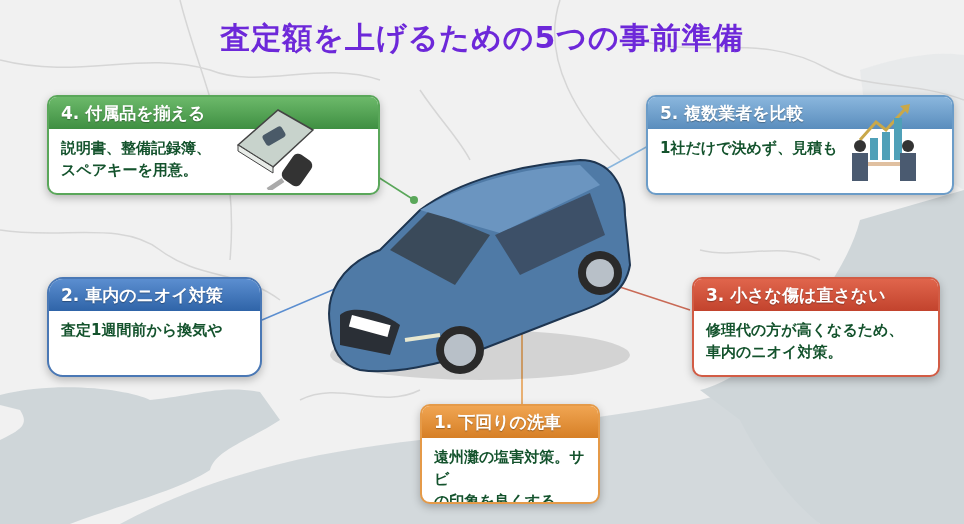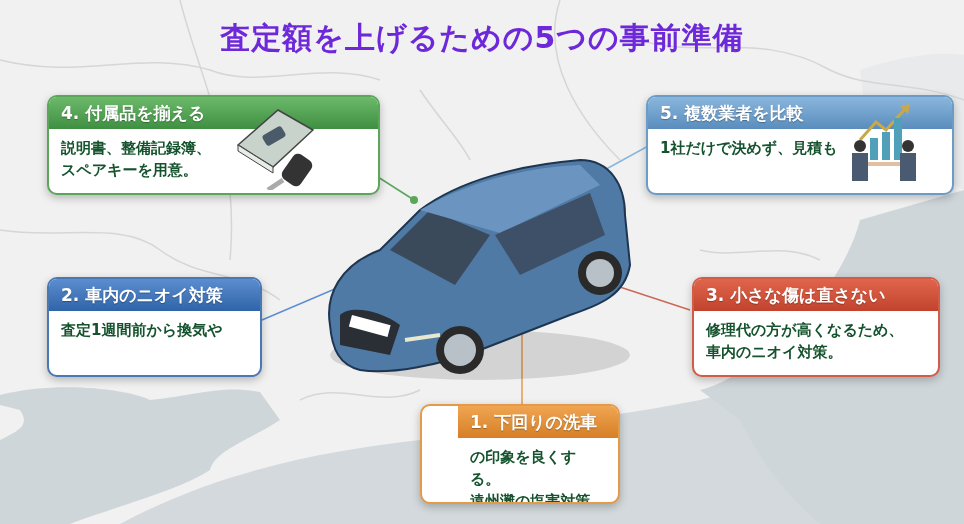--- a/index.html
+++ b/index.html
@@ -24,21 +24,21 @@
       color: #fff; font-weight: bold; font-size: 17px;
       padding: 4px 12px; height: 32px; line-height: 24px;
       text-shadow: 0 1px 1px rgba(0,0,0,0.3);
     }
     .card-body {
       font-size: 15px; font-weight: bold; color: #14532d;
       padding: 8px 12px; line-height: 22px;
     }
     .green { border-color: #5aa75a; }
     .green .card-head { background: linear-gradient(#6cb96a, #3f8f42); }
-    .blue2 { border-color: #4a78b5; }
+    .blue2 { border-color: #4a78b5; border-radius: 16px; }
     .blue2 .card-head { background: linear-gradient(#5b8ed0, #2f64a8); }
     .blue5 { border-color: #6b9cc8; }
     .blue5 .card-head { background: linear-gradient(#8ab6dd, #5a8dbd); }
     .red { border-color: #d25c45; }
     .red .card-head { background: linear-gradient(#e0654c, #c2432d); }
     .orange { border-color: #e59a48; }
     .orange .card-head { background: linear-gradient(#f0a552, #d67f26); }
     .lines { position: absolute; inset: 0; pointer-events: none; }
     .car { position: absolute; left: 320px; top: 155px; }
     .illus { position: absolute; }
@@ -137,19 +137,19 @@
 </div>
 
 <div class="card red" style="left:692px; top:277px; width:248px; height:100px;">
   <div class="card-head">3. 小さな傷は直さない</div>
   <div class="card-body">
     <div>修理代の方が高くなるため、</div>
     <div>車内のニオイ対策。</div>
   </div>
 </div>
 
-<div class="card orange" style="left:420px; top:404px; width:200px; height:100px;padding-left:36px;">
+<div class="card orange" style="left:420px; top:404px; width:180px; height:100px;">
   <div class="card-head">1. 下回りの洗車</div>
   <div class="card-body">
+    <div>遠州灘の塩害対策。サビ</div>
     <div>の印象を良くする。</div>
-    <div>遠州灘の塩害対策。サビ</div>
   </div>
 </div>
 
 </body></html>

